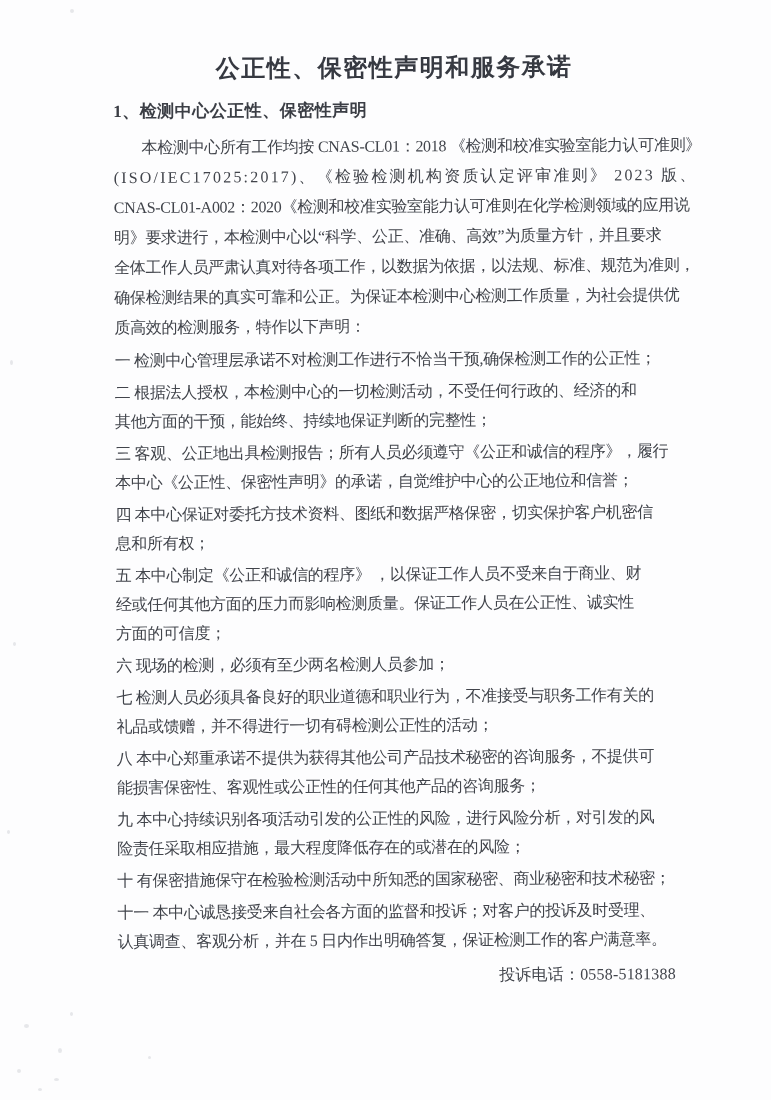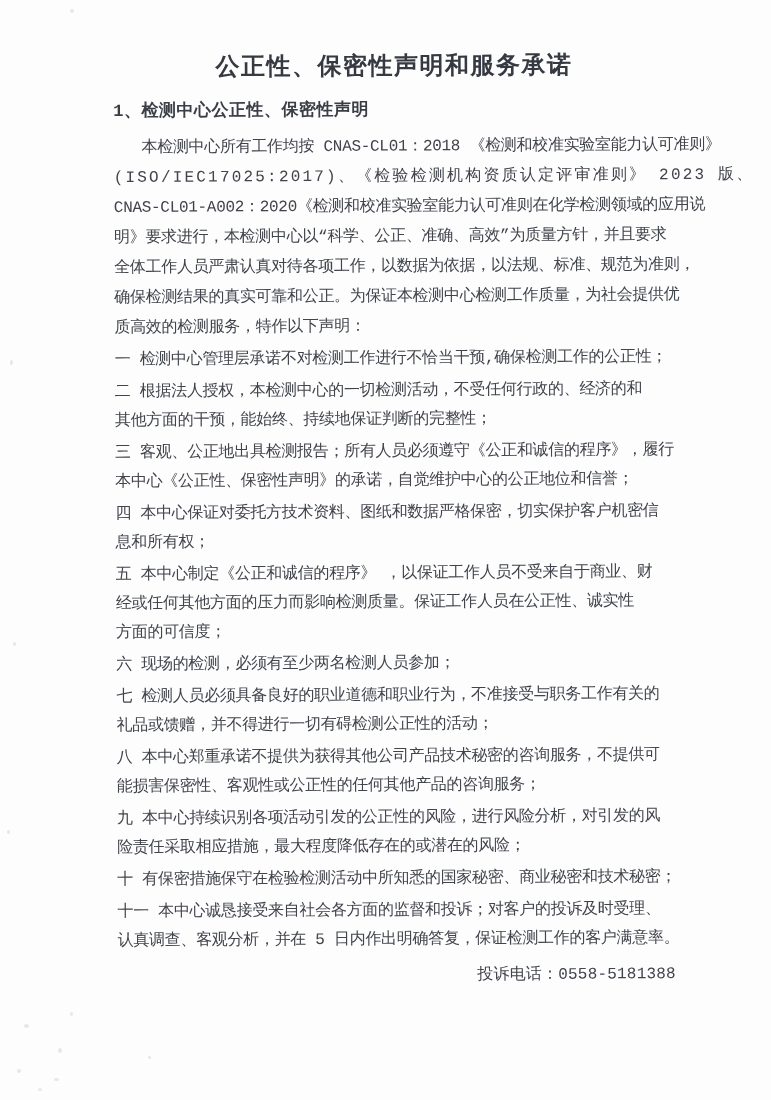--- a/index.html
+++ b/index.html
@@ -2,21 +2,21 @@
 <html lang="zh"><head>
 <meta charset="utf-8">
 <title>Scanned Document</title>
 <style>
   html,body{margin:0;padding:0;background:#ffffff;}
   .sheet{
     position:relative;
     width:771px;height:1100px;
     background:#fdfdfe;
     overflow:hidden;
-    font-family:Liberation Mono, monospace;
+    font-family:Liberation Serif, serif;
     color:#41444b;
   }
   .content{
     position:absolute;left:113px;top:52px;width:562px;
     transform:rotate(-0.3deg);
     transform-origin:0 0;
   }
   .doc-title{
     text-align:center;
     font-size:24px;line-height:34px;

